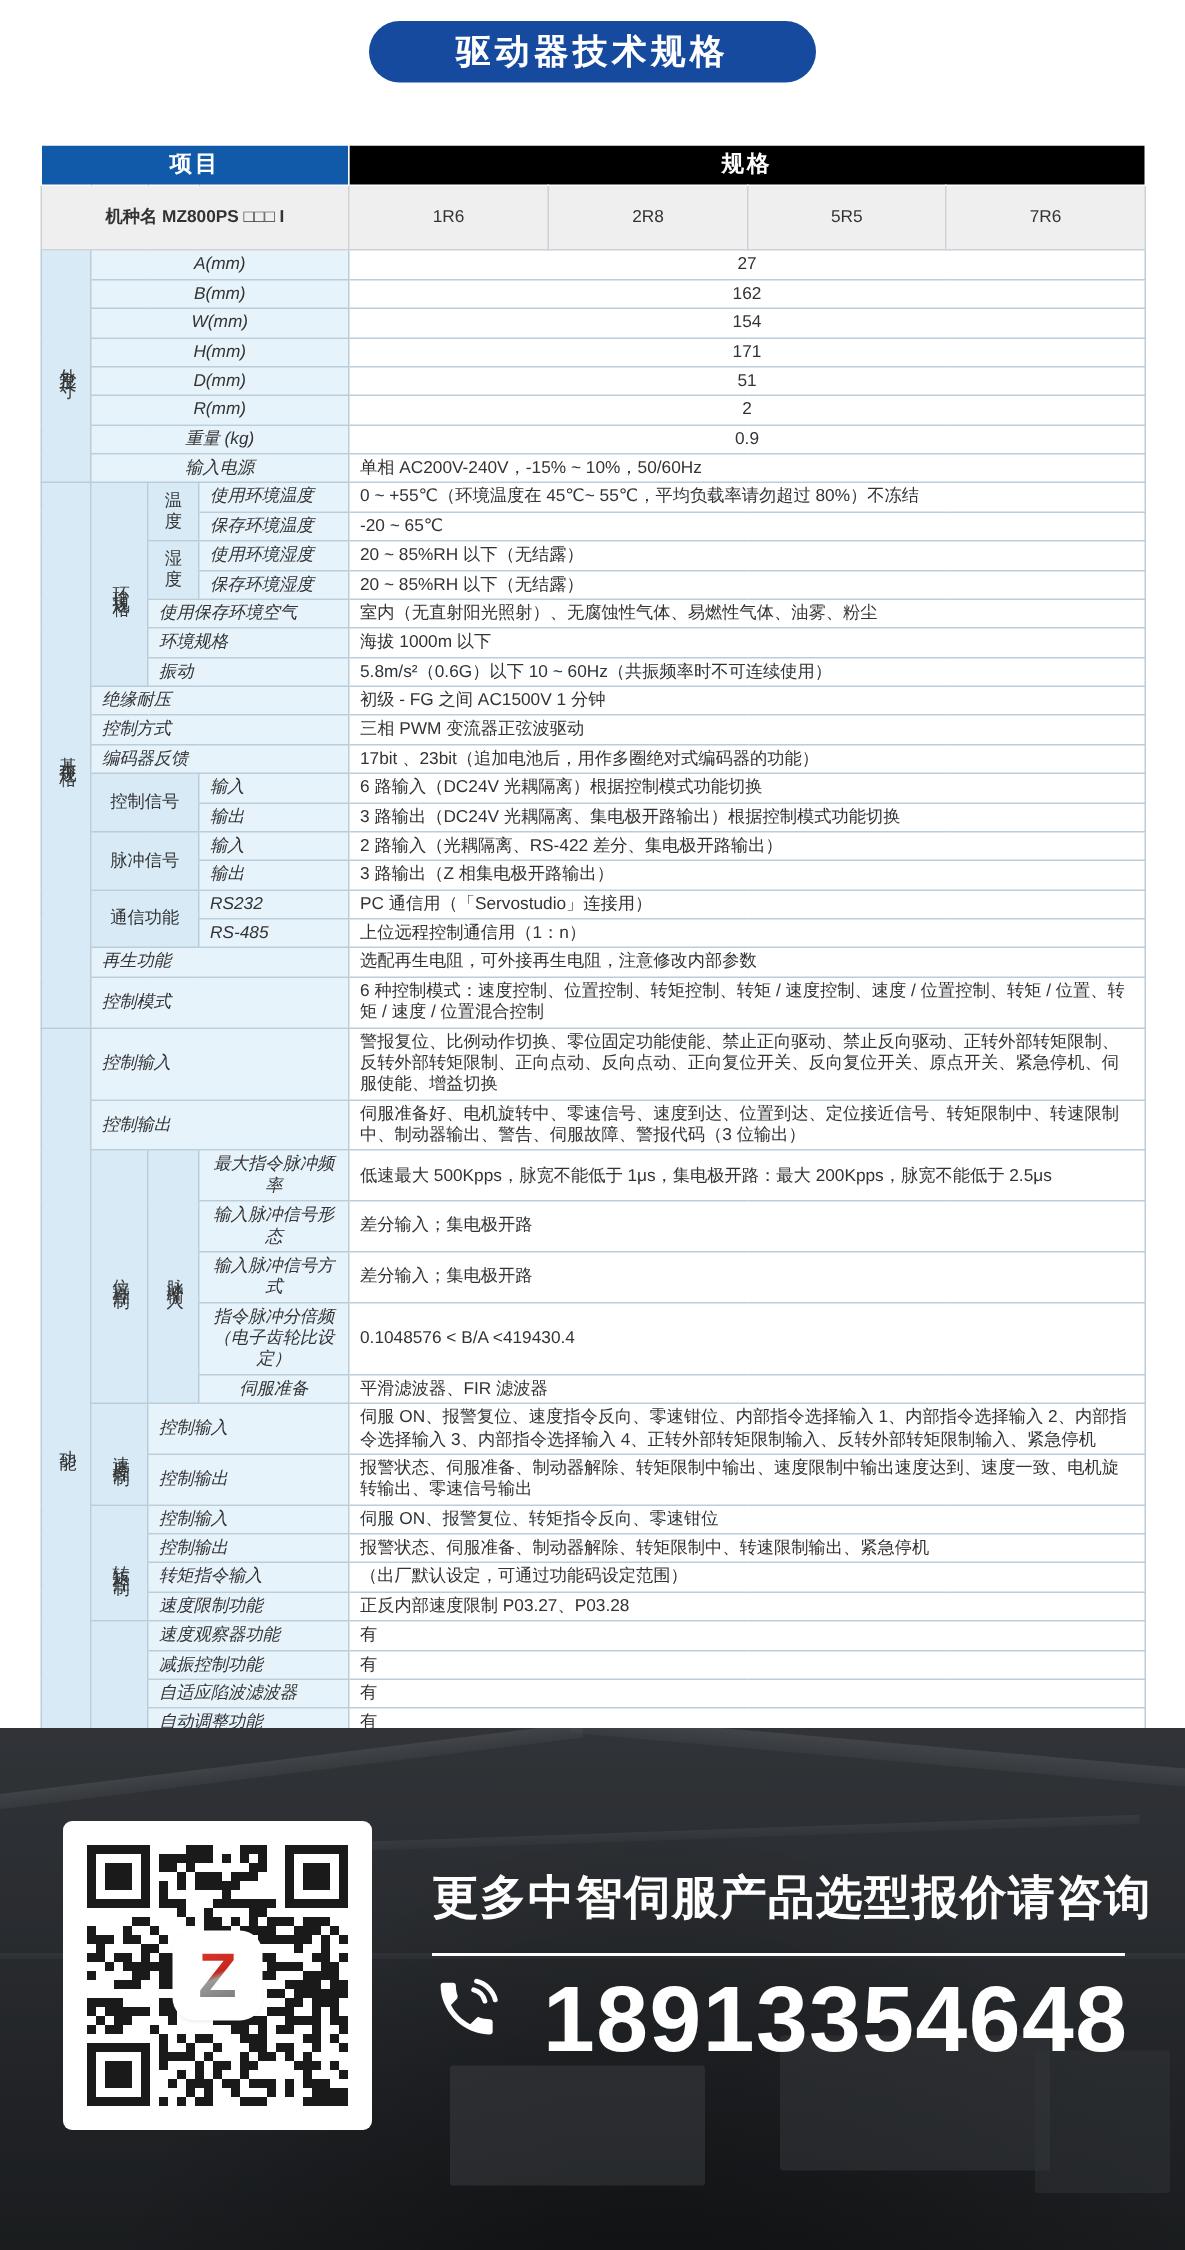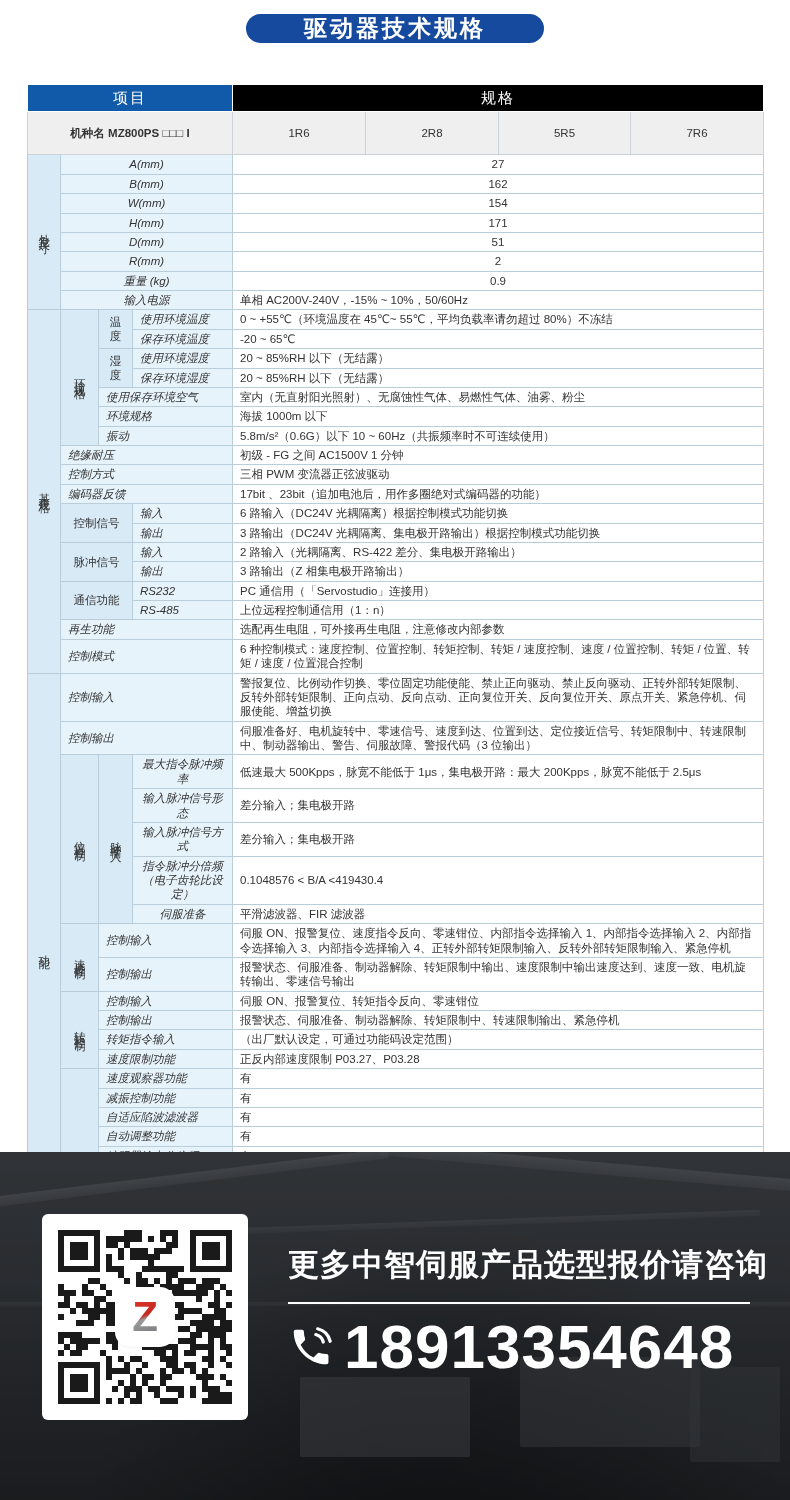--- a/index.html
+++ b/index.html
@@ -4,34 +4,34 @@
 <style>
   * { box-sizing: border-box; }
   html,body { margin:0; padding:0; }
   body {
     width:790px; height:1500px; position:relative; background:#fff;
     font-family:"Liberation Sans","DejaVu Sans",sans-serif; color:#333;
   }
 
   
   .title-pill{
-    width:298px; height:29px; margin:14px auto 0; border-radius:22px;
+    width:298px; height:41px; margin:14px auto 0; border-radius:22px;
     display:flex; align-items:center; justify-content:center;
     color:#fff; font-size:23px; font-weight:bold; letter-spacing:3px;
   }
 
   
   table.spec{
     width:736px; margin:41px 0 0 27px;
     border-collapse:collapse; table-layout:fixed;
     font-size:11.5px; line-height:1.25;
   }
   table.spec td{ border:1px solid #b9cdda; padding:2px 7px; height:19px; vertical-align:middle; word-break:break-all; }
   tr.hdr td{
-    border:1px solid #fff; color:#fff; font-weight:normal; font-size:15px;
+    border:1px solid #fff; color:#fff; font-weight:bold; font-size:15px;
     text-align:center; height:27px; letter-spacing:2px;
   }
   tr.model td{
     background:#efefef; border:1px solid #ccd2d7; text-align:center;
     height:18px; color:#333; padding:14px 4px;
   }
   tr.model td:first-child{ font-weight:bold; }
   td.c-g{ background:#d7eaf6; text-align:center; padding:2px 2px; }
   td.c-l{ background:#e7f3fb;font-style:italic; }
   td.c-v{ background:#ffffff; }
@@ -75,21 +75,21 @@
   }
   .qr-logo span{
     font-size:42px; font-weight:900; line-height:1;
     background:linear-gradient(160deg,#e03a2f 0%,#c6271d 46%,#9a9a9a 54%,#6f7276 100%);
     -webkit-background-clip:text; background-clip:text; color:transparent;
   }
 
   .footer-right{ position:absolute; left:288px; top:92px; width:462px; color:#fff; }
   .footer-headline{ font-size:31px; font-weight:bold; letter-spacing:1px; white-space:nowrap; }
   .footer-divider{ height:2px; background:#fff; margin:16px 0 12px; }
-  .phone-row{ display:flex; align-items:center; gap:10px; }
+  .phone-row{ display:flex; align-items:flex-start; gap:28px; }
   .phone-row svg{ flex:0 0 auto; }
   .phone-number{ font-size:62px; font-weight:bold; letter-spacing:1px; line-height:1; font-family:"Liberation Sans","DejaVu Sans",sans-serif; }
 </style>
 </head>
 <body>
 
 <div class="title-pill" style="background: rgb(22, 74, 158);">驱动器技术规格</div>
 
 <table class="spec">
   <colgroup>

